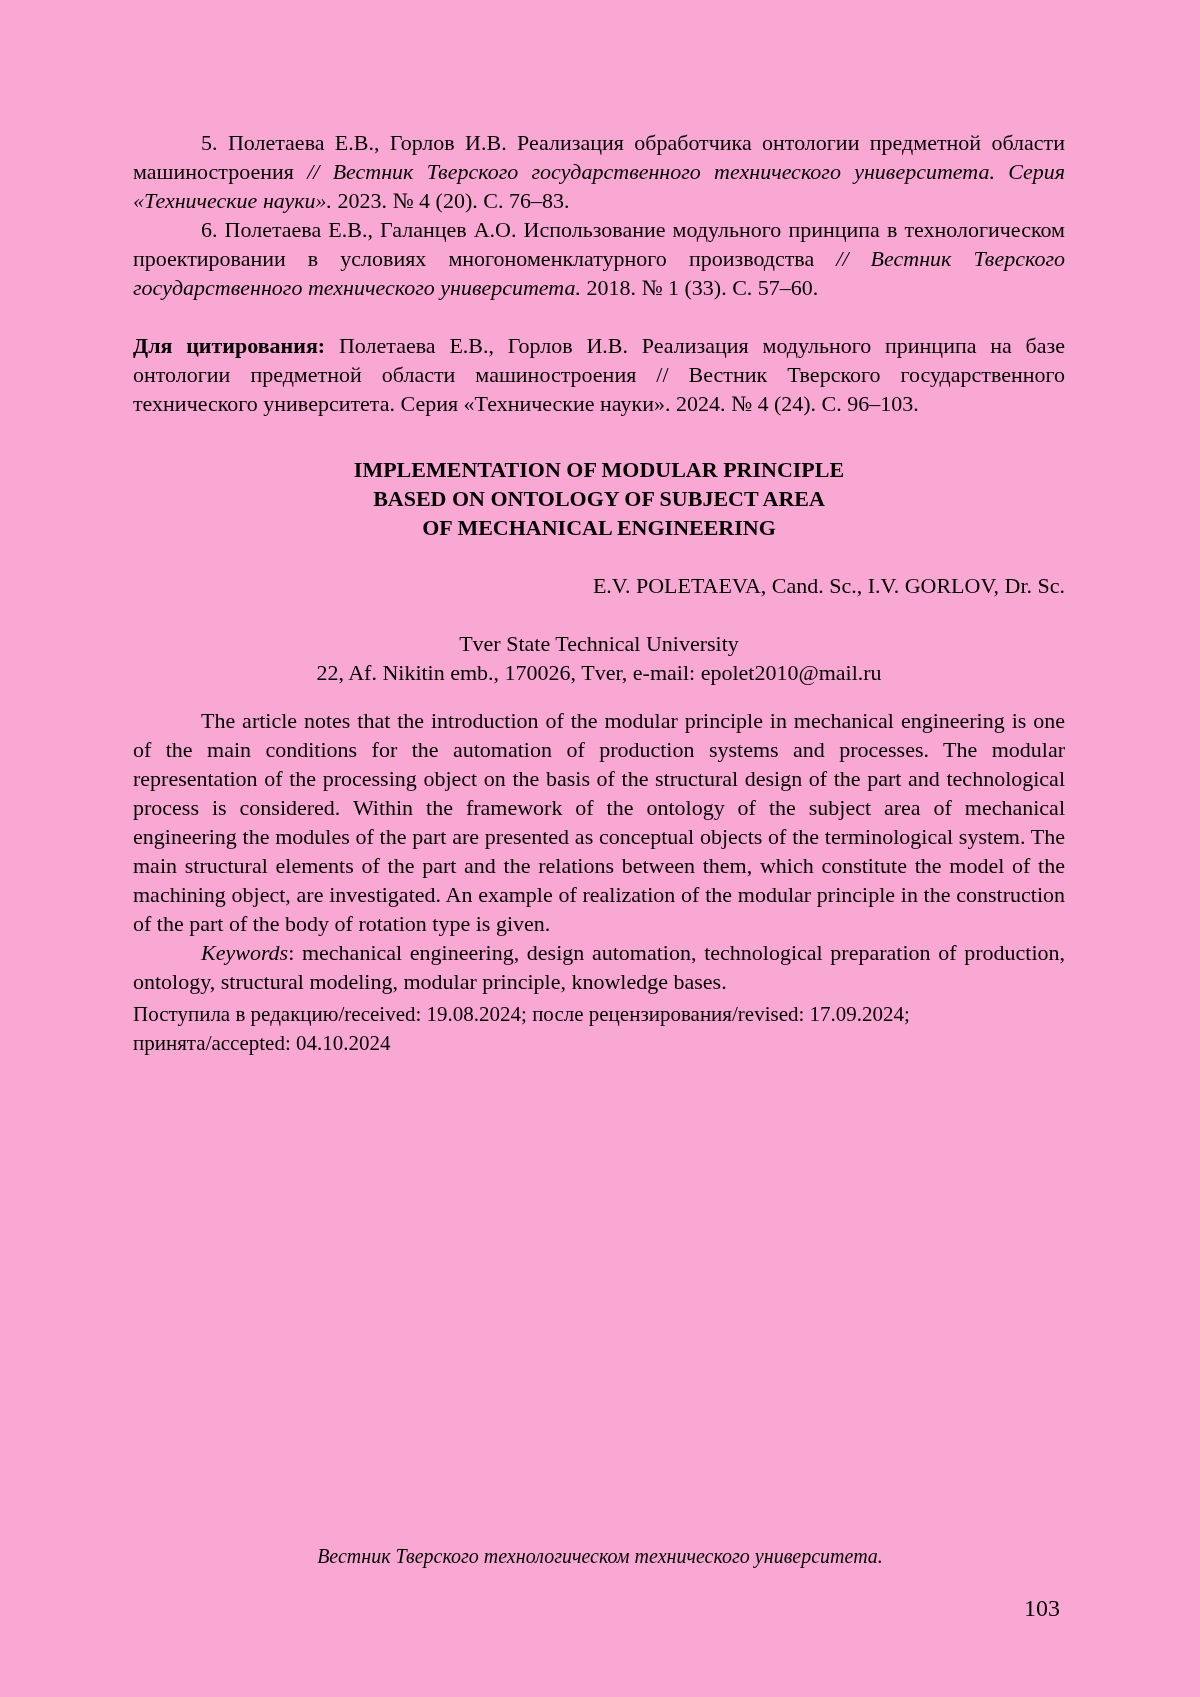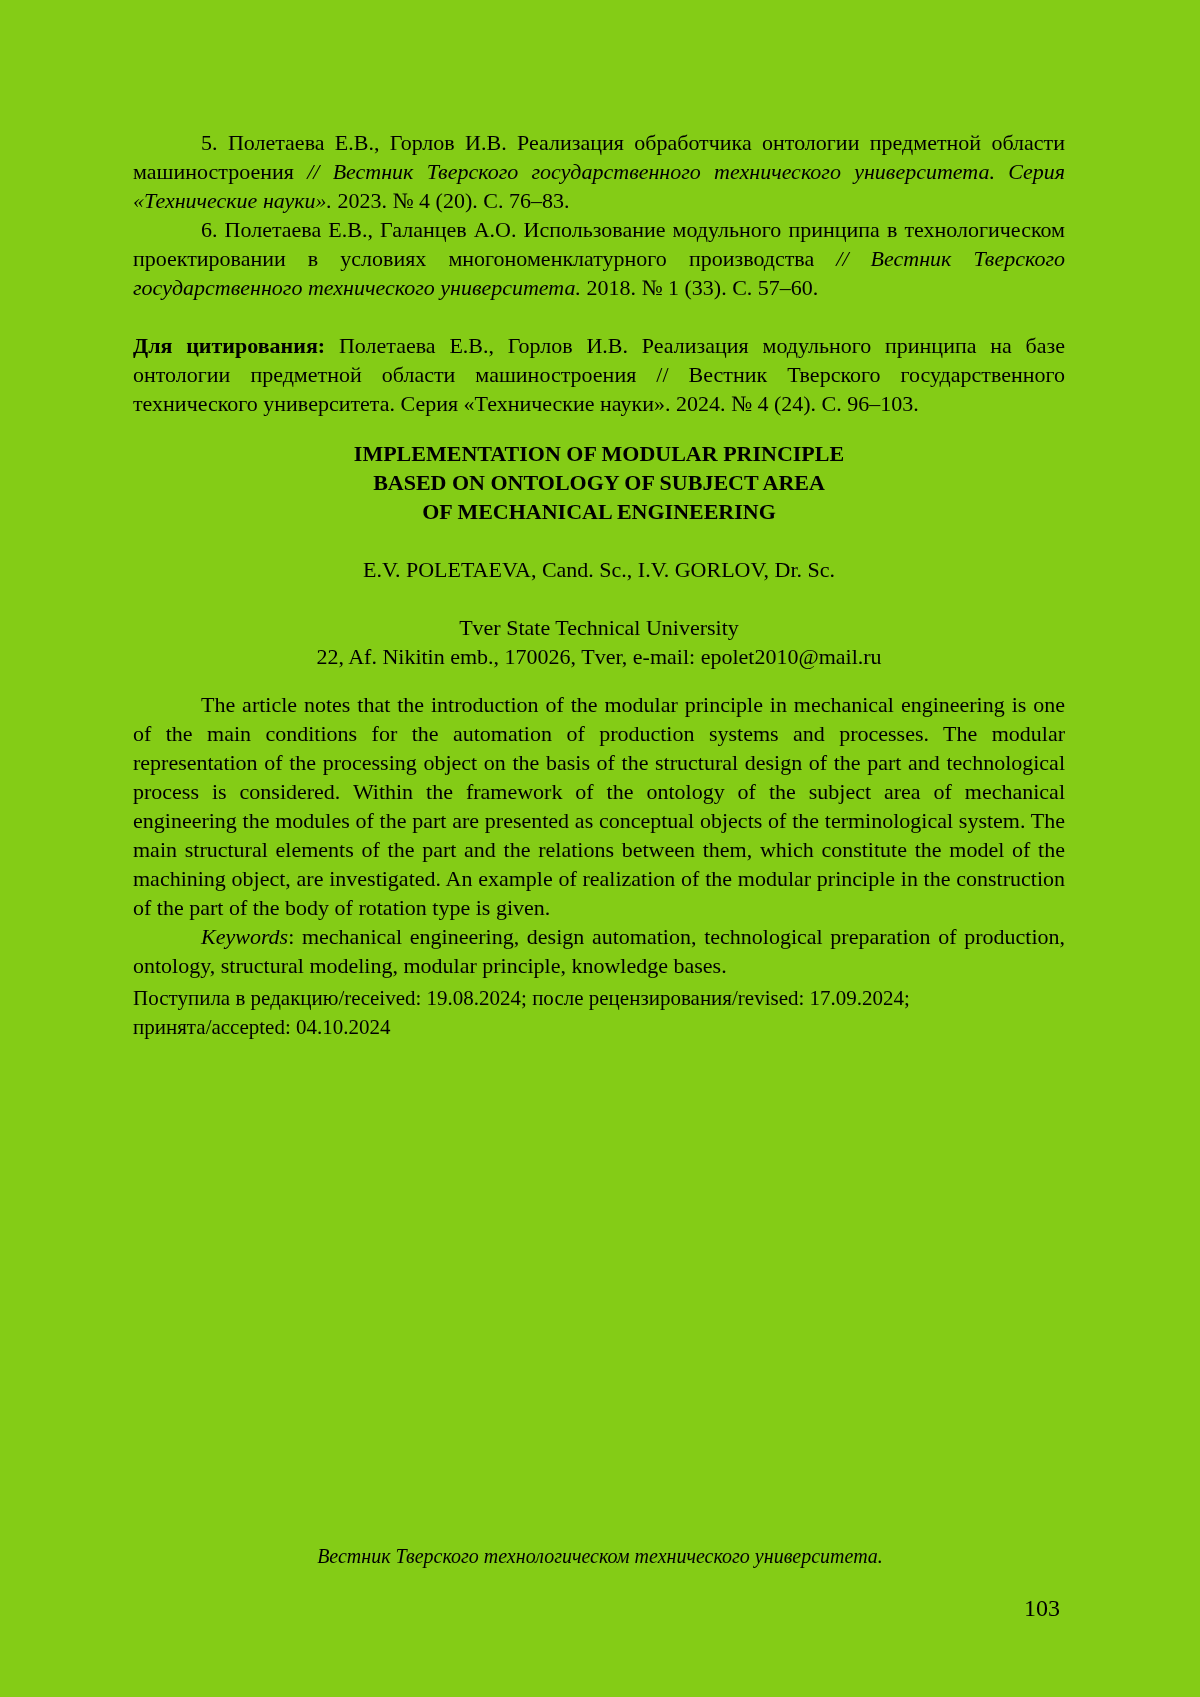--- a/index.html
+++ b/index.html
@@ -1,41 +1,41 @@
 <!DOCTYPE html>
 <html><head>
 <meta charset="utf-8">
 <style>
   * { margin: 0; padding: 0; box-sizing: border-box; }
   html, body { background: #ffffff; }
   .page {
     position: relative;
     width: 1200px;
     height: 1697px;
-    background: #84cc16;
+    background: #f9a8d4;
     color: #000000;
     font-family: "Liberation Serif", "DejaVu Serif", serif;
     font-size: 22px;
     line-height: 29px;
     overflow: hidden;
   }
   .content {
     position: absolute;
     top: 128px;
     left: 133px;
     width: 932px;
   }
   .justify { text-align: justify; }
   .indent  { text-indent: 68px; }
   .center  { text-align: center; }
   .it      { font-style: italic; }
   .bd      { font-weight: bold; }
   .citation    { margin-top: 29px; }
-  .title-block { margin-top: 21px; font-weight: bold; }
-  .authors     { margin-top: 29px; }
+  .title-block { margin-top: 37px; font-weight: bold; }
+  .authors     { margin-top: 29px; text-align: right; }
   .affiliation { margin-top: 29px; }
   .abstract    { margin-top: 19px; }
   .dates {
     margin-top: 4px;
     font-size: 21px;
     line-height: 29px;
   }
   .footer {
     position: absolute;
     top: 1542px;

